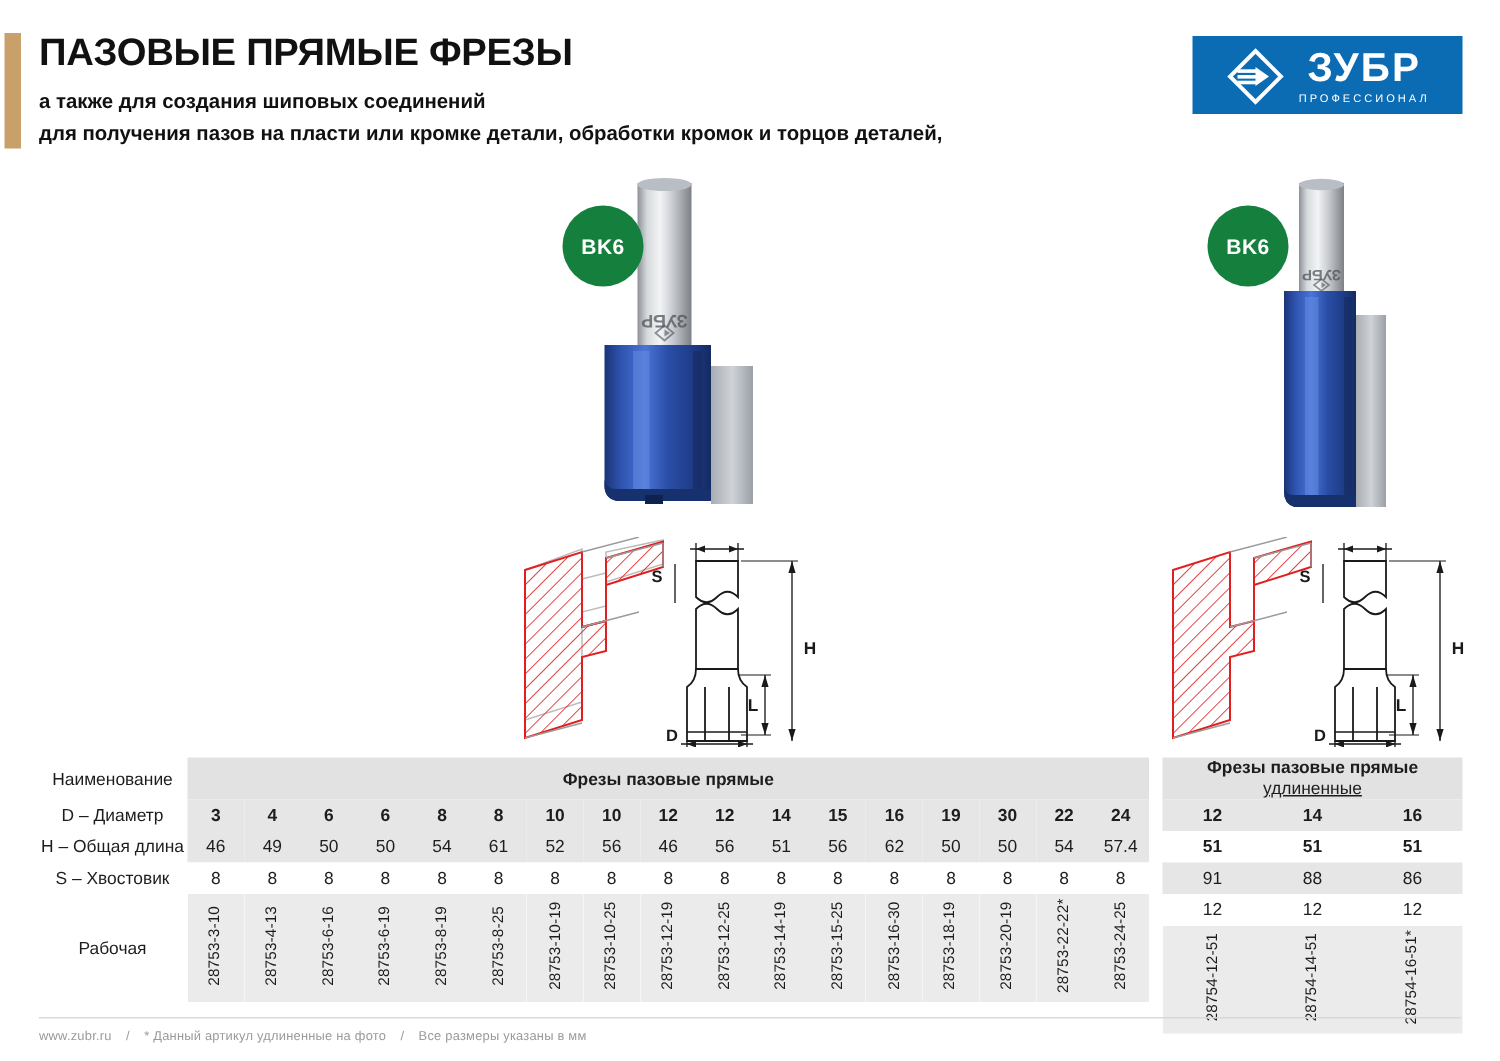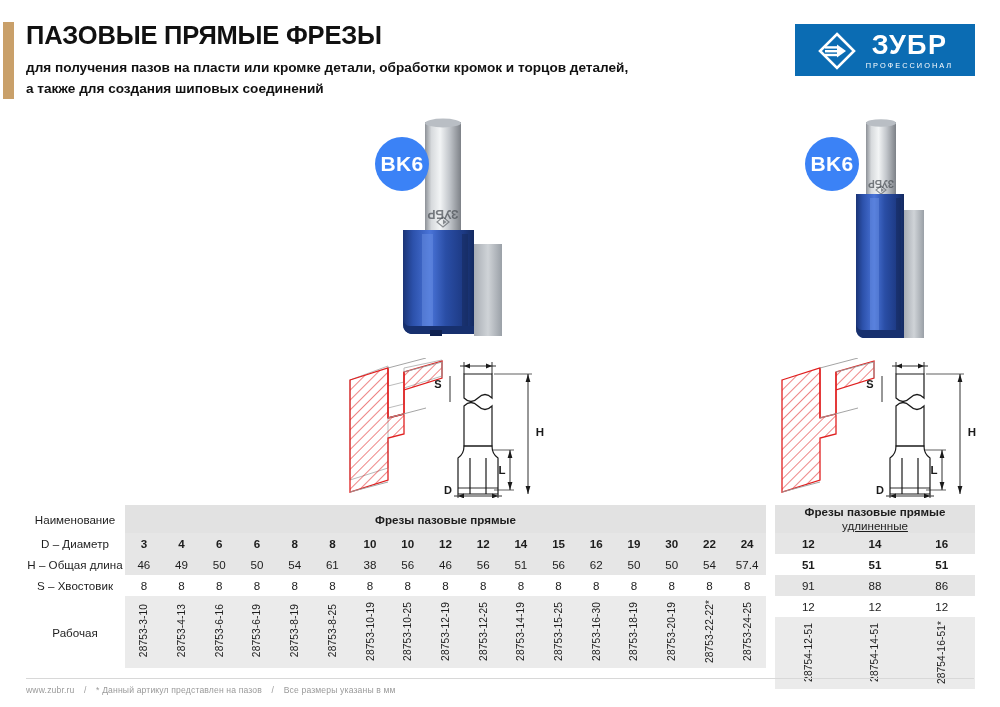--- a/index.html
+++ b/index.html
@@ -44,22 +44,22 @@
   }
   .logo-sub{
     color:#fff;font-size:7.4px;font-weight:normal;letter-spacing:2.0px;
     margin-top:2.5px;
   }
 
   
   .photo{position:absolute;}
   .bk6{
     position:absolute;width:54px;height:54px;border-radius:50%;
-    background:#3b82f6;color:#fff;display:flex;align-items:center;justify-content:center;
-    font-size:21px;font-weight:bold;letter-spacing:.3px;
+    background:#15803d;color:#fff;display:flex;align-items:center;justify-content:center;
+    font-size:14px;font-weight:bold;letter-spacing:.3px;
   }
 
   
   .diagram{position:absolute;}
 
   
   .tbl{position:absolute;border-collapse:collapse;table-layout:fixed;}
   .tbl td,.tbl th{
     padding:0;margin:0;text-align:center;vertical-align:middle;
     font-size:11.6px;color:#1d1d1d;border:0;
@@ -104,22 +104,22 @@
 </head>
 <body>
 
 <div class="page">
 
   <div class="accent-bar"></div>
 
   <div class="title">ПАЗОВЫЕ ПРЯМЫЕ ФРЕЗЫ</div>
 
   <div class="subtitle">
+    <div>а также для создания шиповых соединений</div>
     <div>для получения пазов на пласти или кромке детали, обработки кромок и торцов деталей,</div>
-    <div>а также для создания шиповых соединений</div>
   </div>
 
   <div class="logo">
     <div class="logo-inner">
       <svg width="40" height="40" viewBox="0 0 40 40">
         <polygon points="20,3 37,20 20,37 3,20" fill="none" stroke="#ffffff" stroke-width="2.6"></polygon>
         <rect x="8" y="15.2" width="13" height="2.4" fill="#ffffff"></rect>
         <rect x="8" y="19.0" width="13" height="2.4" fill="#ffffff"></rect>
         <rect x="8" y="22.8" width="13" height="2.4" fill="#ffffff"></rect>
         <polygon points="20,13.6 29,20 20,26.4" fill="#ffffff"></polygon>
@@ -375,21 +375,21 @@
           <td class="cellpad r-strong shade">24</td>
         </tr>
       <tr id="row-main-h">
         <td class="rowlabel cellpad">H – Общая длина</td>
       <td class="cellpad shade">46</td>
           <td class="cellpad shade">49</td>
           <td class="cellpad shade">50</td>
           <td class="cellpad shade">50</td>
           <td class="cellpad shade">54</td>
           <td class="cellpad shade">61</td>
-          <td class="cellpad shade">38</td>
+          <td class="cellpad shade">52</td>
           <td class="cellpad shade">56</td>
           <td class="cellpad shade">46</td>
           <td class="cellpad shade">56</td>
           <td class="cellpad shade">51</td>
           <td class="cellpad shade">56</td>
           <td class="cellpad shade">62</td>
           <td class="cellpad shade">50</td>
           <td class="cellpad shade">50</td>
           <td class="cellpad shade">54</td>
           <td class="cellpad shade">57.4</td>
@@ -475,18 +475,18 @@
           <td class="art-cell"><span class="art-txt">28754-14-51</span></td>
           <td class="art-cell"><span class="art-txt">28754-16-51*</span></td>
         </tr>
     </tbody>
   </table>
 
   <div class="footsep"></div>
   <div class="footer">
     <span>www.zubr.ru</span>
     <span class="sep">/</span>
-    <span>* Данный артикул представлен на пазов</span>
+    <span>* Данный артикул удлиненные на фото</span>
     <span class="sep">/</span>
     <span>Все размеры указаны в мм</span>
   </div>
 
 </div>
 
 </body></html>

